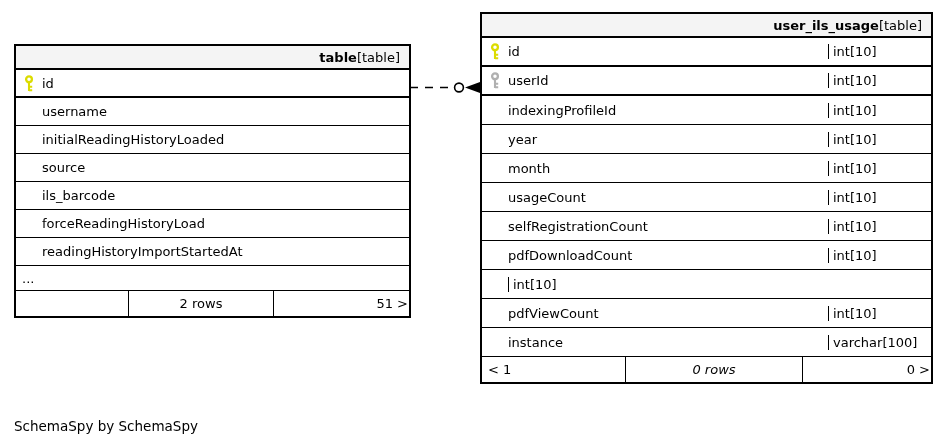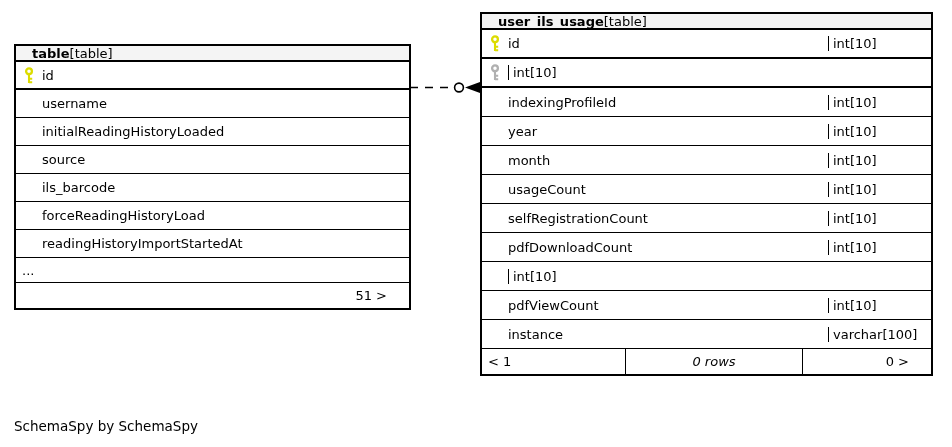--- a/index.html
+++ b/index.html
@@ -17,25 +17,25 @@
     overflow: hidden;
   }
   .node {
     position: absolute;
     background: #ffffff;
     border: 2px solid #000000;
     box-sizing: border-box;
   }
   .node-header {
     display: flex;
-    justify-content: flex-start;
-    align-items: center;
-    height: 16px;
+    justify-content: flex-end;
+    align-items: center;
+    height: 24px;
     border-bottom: 2px solid #000000;
-    padding: 0 16px;
+    padding: 0 9px;
     box-sizing: border-box;
     background: #f4f4f4;
   }
   .tname { font-weight: bold; }
   .tbadge { font-weight: normal; }
   .row {
     display: flex;
     align-items: center;
     height: 28px;
     border-bottom: 1px solid #000000;
@@ -81,21 +81,21 @@
     box-sizing: border-box;
   }
   .fcell {
     display: flex;
     align-items: center;
     box-sizing: border-box;
     white-space: nowrap;
   }
   .fcell.f-left  { padding-left: 6px; }
   .fcell.f-mid   { justify-content: center; border-left: 1px solid #000; border-right: 1px solid #000; }
-  .fcell.f-right { flex: 1; justify-content: flex-end; padding-right: 22px; }
+  .fcell.f-right { flex: 1; justify-content: flex-end; padding-right: 1px; }
   #table-0 .f-left { width: 112px; }
   #table-0 .f-mid  { width: 146px; }
   #table-1 .f-left { width: 143px; }
   #table-1 .f-mid  { width: 178px; font-style: italic; }
   .connector {
     position: absolute;
     left: 408px;
     top: 79px;
     width: 74px;
     height: 17px;
@@ -146,20 +146,21 @@
     <span class="cname">forceReadingHistoryLoad</span>
   </div>
       <div class="row">
     <span class="keycell"></span>
     <span class="cname">readingHistoryImportStartedAt</span>
   </div>
     </div>
   <div class="trunc-row">...</div>
   <div class="footer">
     <span class="fcell f-left"></span>
+    <span class="fcell f-mid">2 rows</span>
     <span class="fcell f-right">51 &gt;</span>
   </div>
 </div>
 
 <div class="node" id="table-1" style="left:480px; top:12px; width:453px;">
   <div class="node-header" style="background: rgb(244, 244, 244);">
     <span class="tname">user_ils_usage</span>
     <span class="tbadge">[table]</span>
   </div>
   <div class="rows">
@@ -173,20 +174,21 @@
     <span class="cname">id</span>
   <span class="ctype">int[10]</span>
       </div>
       <div class="row key-sep">
     <span class="keycell">
           <svg width="10" height="17" viewBox="0 0 10 17">
             <circle cx="5" cy="4.3" r="2.9" fill="none" stroke="#b0b0b0" stroke-width="2.3"></circle>
             <path d="M5 7.2 L5 16 M5 11.8 L8.2 11.8 M5 15.2 L8.2 15.2" fill="none" stroke="#b0b0b0" stroke-width="2.1"></path>
           </svg>
         </span>
+    <span class="cname">userId</span>
   <span class="ctype">int[10]</span>
       </div>
       <div class="row">
     <span class="keycell"></span>
     <span class="cname">indexingProfileId</span>
   <span class="ctype">int[10]</span>
       </div>
       <div class="row">
     <span class="keycell"></span>
     <span class="cname">year</span>

